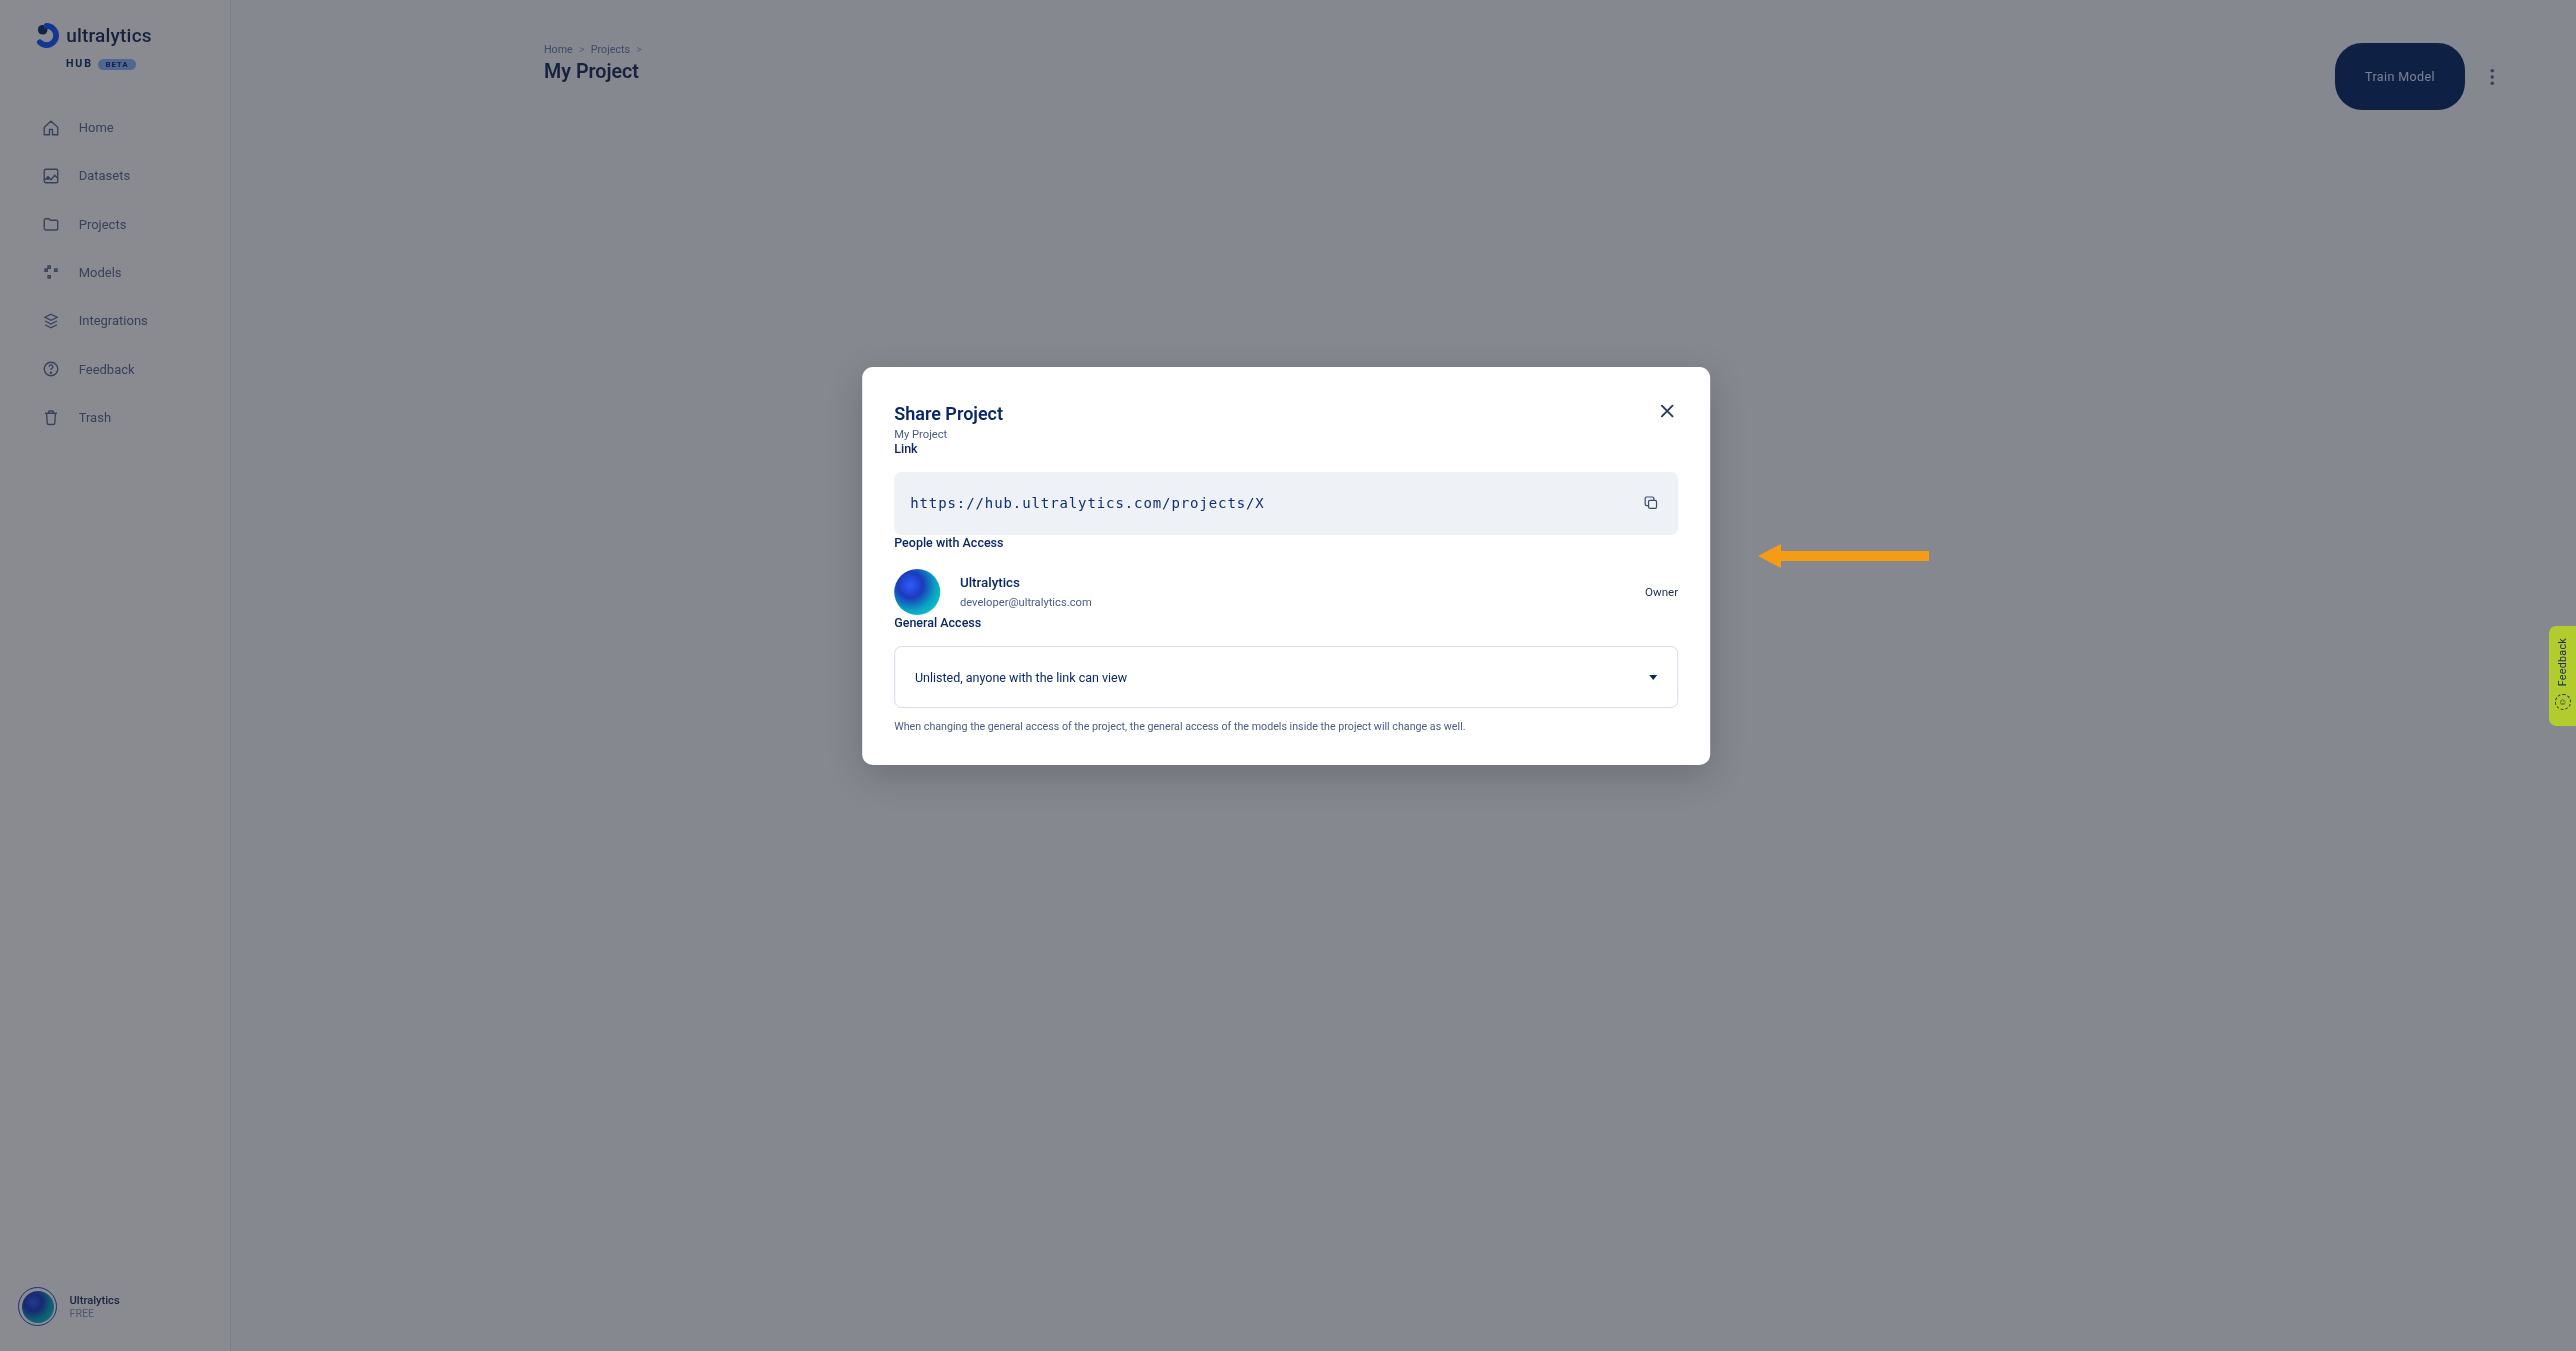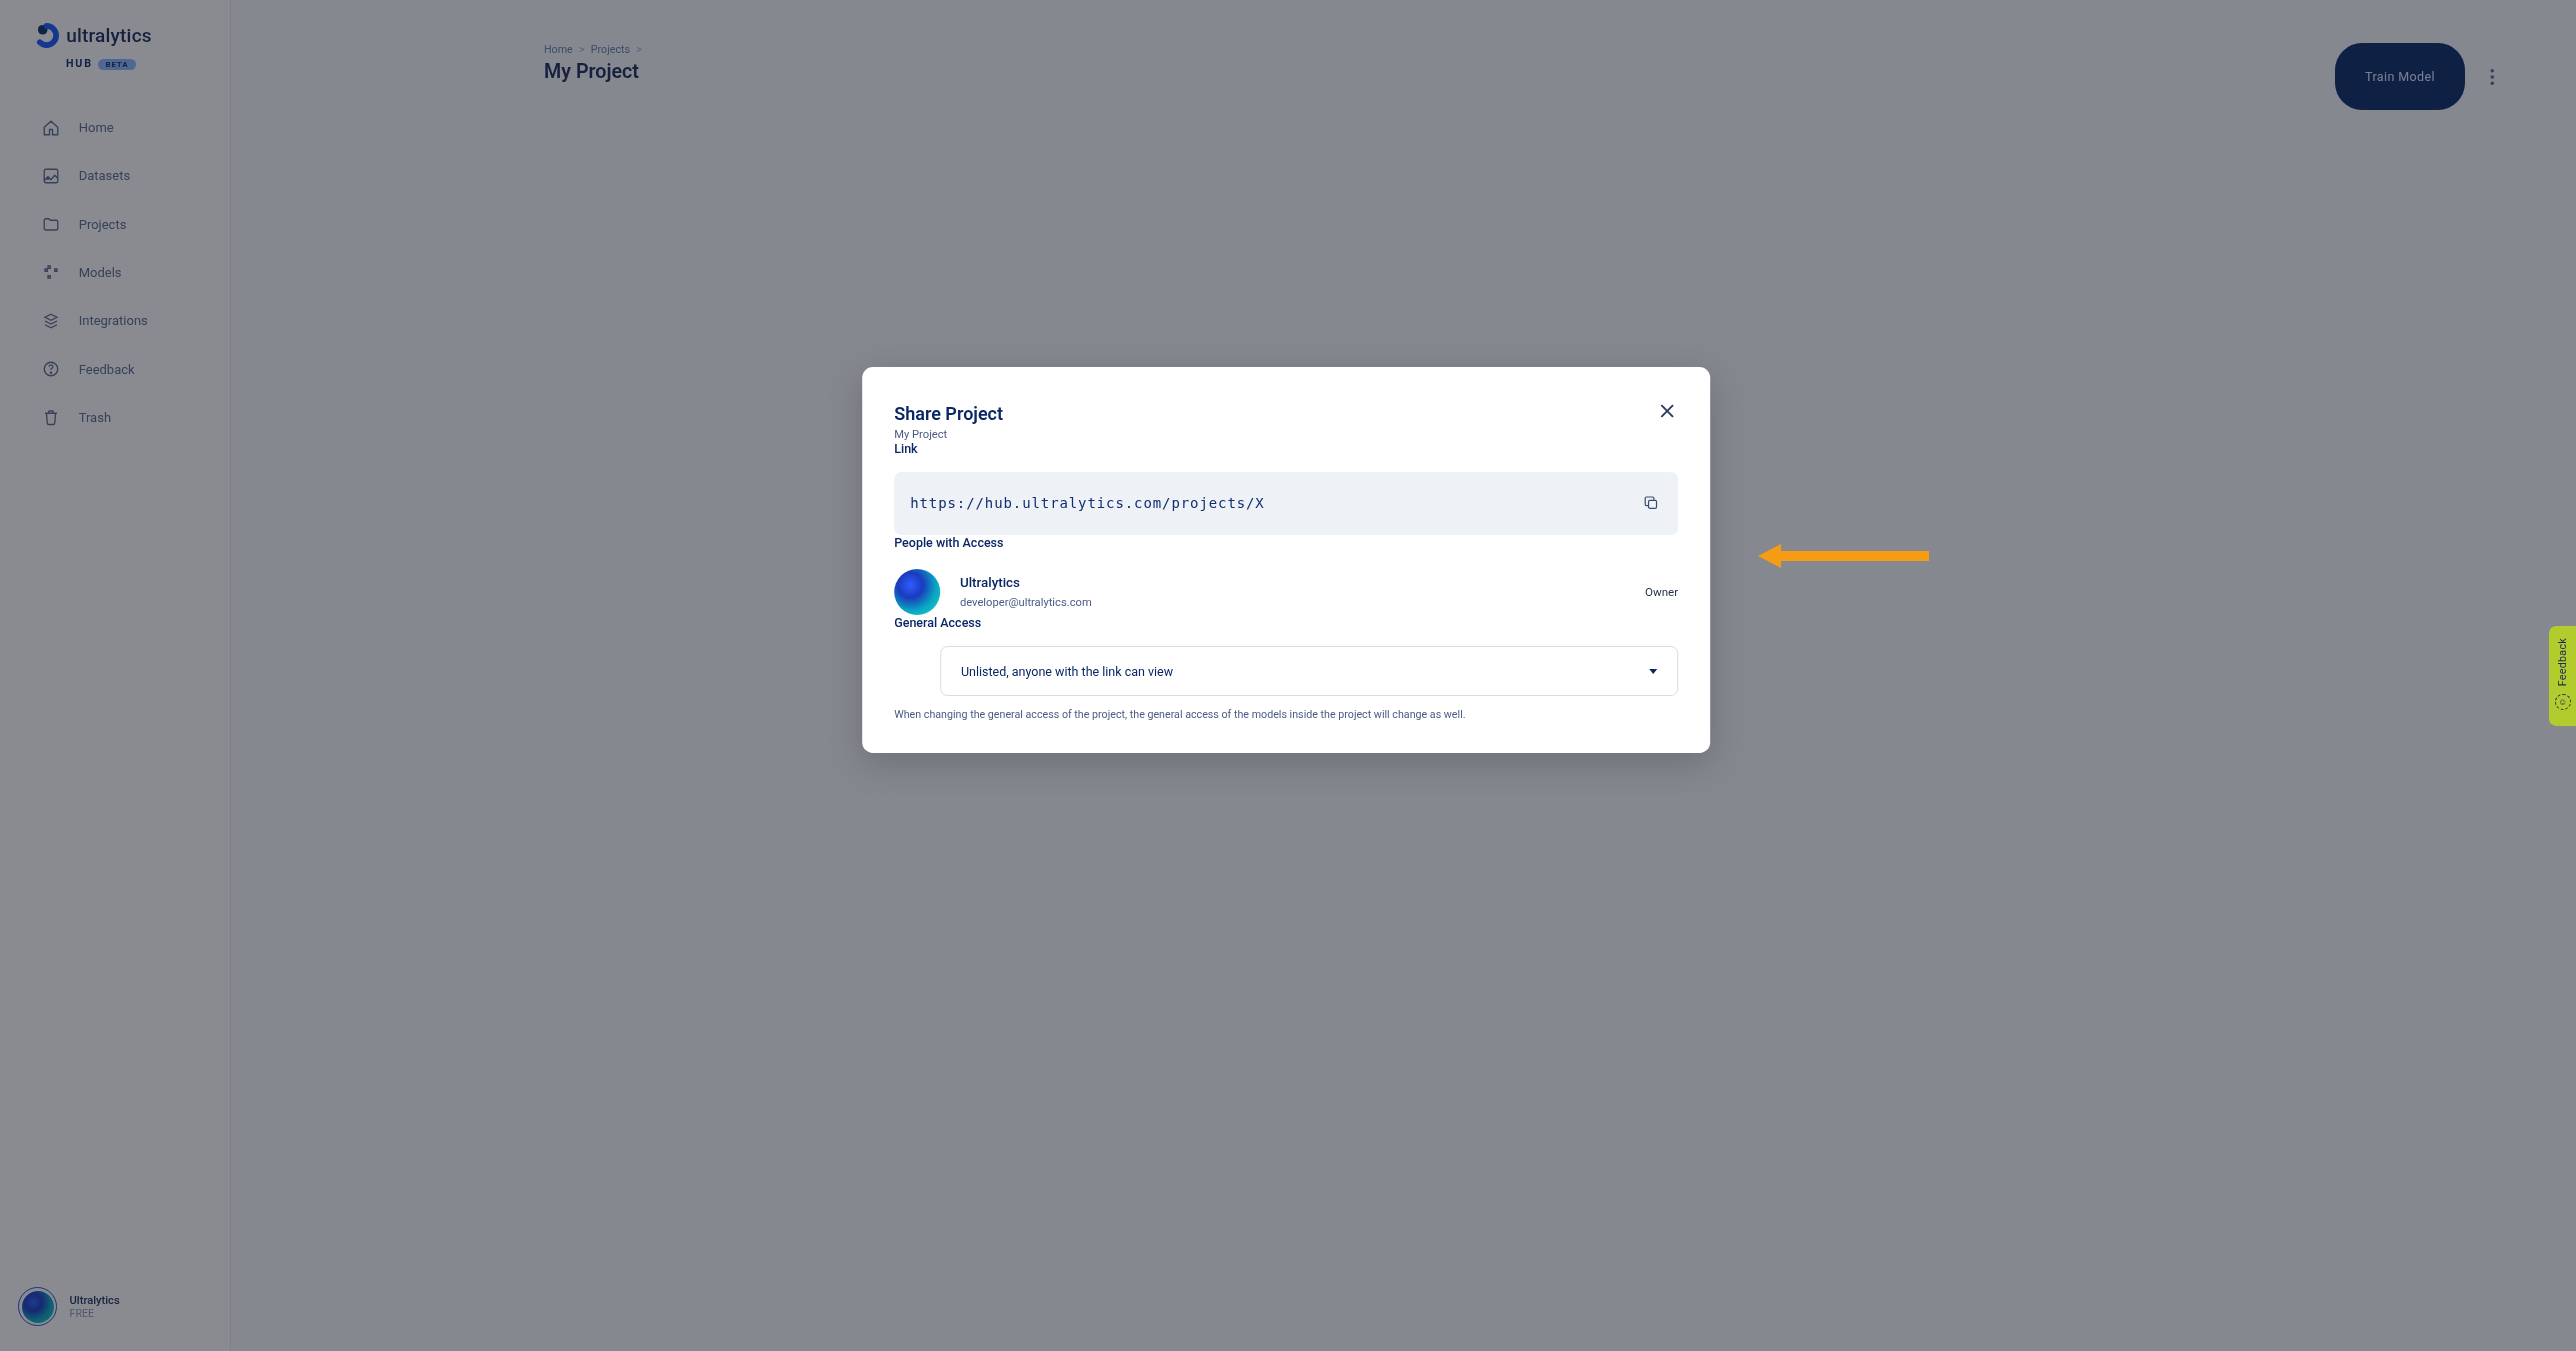--- a/index.html
+++ b/index.html
@@ -52,21 +52,21 @@
   .link-text { flex: 1; font-family: "Menlo", "Consolas", monospace; font-size: 14px; color: #0e2f72; letter-spacing: 0.9px; }
   .copy-btn { width: 21.5px; height: 21.5px; color: #3a4c74; cursor: pointer; display: flex; align-items: center; justify-content: center; }
 
   .people-row { display: flex; align-items: center; justify-content: space-between; margin-top: 19.7px; }
   .people-left { display: flex; align-items: center; gap: 19.7px; }
   .people-avatar { width: 46px; height: 46px; border-radius: 50%; background: radial-gradient(circle at 35% 35%, #2f5cff 0%, #1a3bbd 30%, #0aa3c2 60%, #0ee0c9 100%); }
   .people-name { font-size: 13.4px; color: #0b2866; font-weight: 500; }
   .people-email { font-size: 11.2px; color: #4a5c84; margin-top: 6px; }
   .owner-text { font-size: 11.6px; color: #1e2c4a; }
 
-  .select-box { margin-top: 16px; border: 0.9px solid #d6dcea; border-radius: 7.2px; height: 50px; display: flex; align-items: center; padding: 0 19.7px; cursor: pointer; justify-content: space-between; margin-left: 46px; }
+  .select-box { margin-top: 16px; border: 0.9px solid #d6dcea; border-radius: 7.2px; height: 62px; display: flex; align-items: center; padding: 0 19.7px; cursor: pointer; justify-content: space-between; }
   .select-text { font-size: 12.5px; color: #0b2866; }
   .caret { width: 0; height: 0; border-left: 4.5px solid transparent; border-right: 4.5px solid transparent; border-top: 5.4px solid #0b2866; }
   .help-text { font-size: 10.7px; color: #4a5c84; margin-top: 10.7px; line-height: 1.5; }
 
   .modal-actions { display: flex; justify-content: flex-end; gap: 12.5px; margin-top: 32px; }
   .cancel-btn { border: 1.3px solid #0b2866; color: #0b2866; background: #fff; padding: 10.7px 34px; border-radius: 25px; font-size: 12.5px; letter-spacing: 0.4px; cursor: pointer; }
   .save-btn { border: none; background: #0b2866; color: #fff; padding: 10.7px 39px; border-radius: 25px; font-size: 12.5px; letter-spacing: 0.5px; cursor: pointer; }
 
   
   .arrow-annot { position: absolute; top: 544px; left: 1758px; display: flex; align-items: center; pointer-events: none; }

